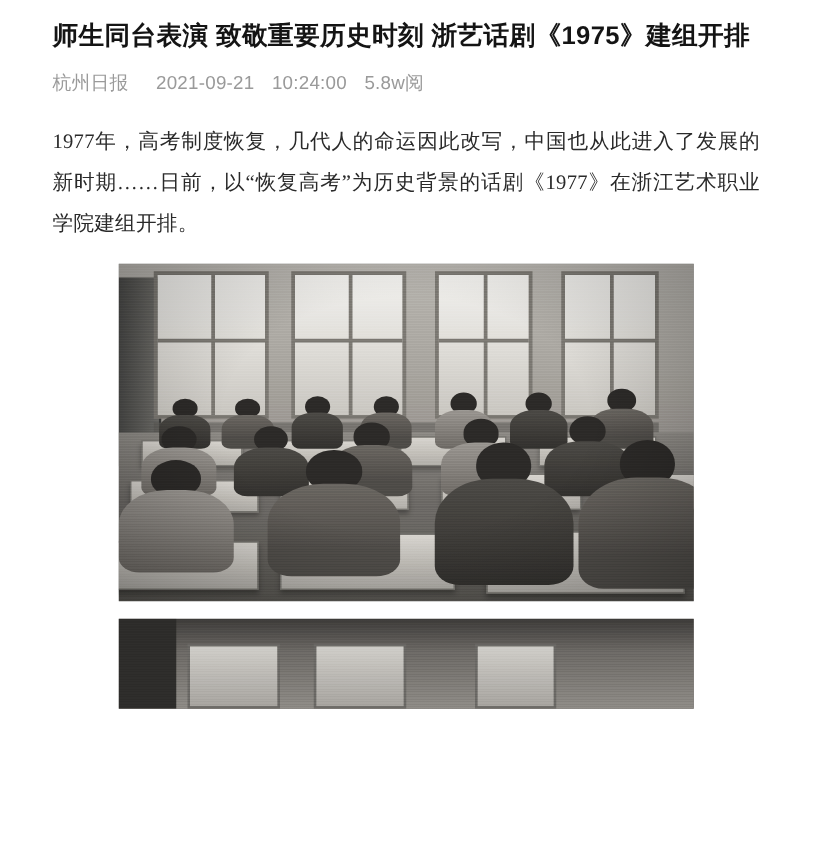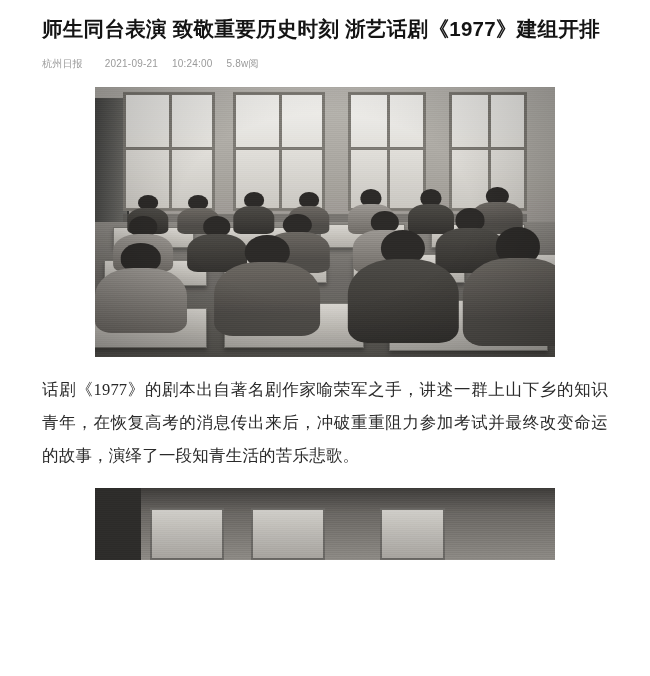--- a/index.html
+++ b/index.html
@@ -31,21 +31,21 @@
     line-height: 1.45;
     letter-spacing: 0.3px;
     color: #141414;
     white-space: nowrap;
   }
   .meta-row {
     margin-top: 13px;
     display: flex;
     align-items: baseline;
     font-family: "Liberation Sans", "DejaVu Sans", sans-serif;
-    font-size: 10px;
+    font-size: 15px;
     color: #9a9a9a;
     letter-spacing: 0.2px;
   }
   .meta-source { margin-right: 22px; }
   .meta-time { margin-right: 14px; }
   .meta-views { }
   .byline {
     margin-top: 22px;
     text-align: right;
     font-size: 15px;
@@ -168,30 +168,31 @@
   .f2-dark {
     position:absolute; left:0; top:0; width:10%; height:100%;
     background:#2d2c2a;
   }
 </style>
 </head>
 <body>
 
 <div class="page">
 
-  <h1 class="article-title">师生同台表演  致敬重要历史时刻  浙艺话剧《1977》建组开排</h1>
+  <h1 class="article-title">师生同台表演  致敬重要历史时刻  浙艺话剧《1975》建组开排</h1>
 
   <div class="meta-row">
     <span class="meta-source">杭州日报</span>
     <span class="meta-time">2021-09-21</span>
     <span class="meta-time">10:24:00</span>
     <span class="meta-views">5.8w阅</span>
   </div>
 
 
+  <p class="body-text">1977年，高考制度恢复，几代人的命运因此改写，中国也从此进入了发展的新时期……日前，以“恢复高考”为历史背景的话剧《1977》在浙江艺术职业学院建组开排。</p>
 
   <div class="figure">
     <div class="scene">
       <div class="wall"></div>
       <div class="door"></div>
       <div class="win a"></div>
       <div class="win b"></div>
       <div class="win c"></div>
       <div class="win d"></div>
       <div class="chalkline"></div>
@@ -276,21 +277,20 @@
       <div class="stud" style="left:80%; top:52%; width:24%; height:42%;">
         <div class="head" style="top:0; width:40%; height:33%;"></div>
         <div class="body" style="top:27%; width:100%; height:78%;"></div>
       </div>
 
       <div class="grain"></div>
       <div class="vig"></div>
     </div>
   </div>
 
-  <p class="body-text second">话剧《1977》的剧本出自著名剧作家喻荣军之手，讲述一群上山下乡的知识青年，在恢复高考的消息传出来后，冲破重重阻力参加考试并最终改变命运的故事，演绎了一段知青生活的苦乐悲歌。</p>
 
   <div class="figure2">
     <div class="f2-wall"></div>
     <div class="f2-dark"></div>
     <div class="f2-win a"></div>
     <div class="f2-win b"></div>
     <div class="f2-win c"></div>
     <div class="grain"></div>
   </div>
 

